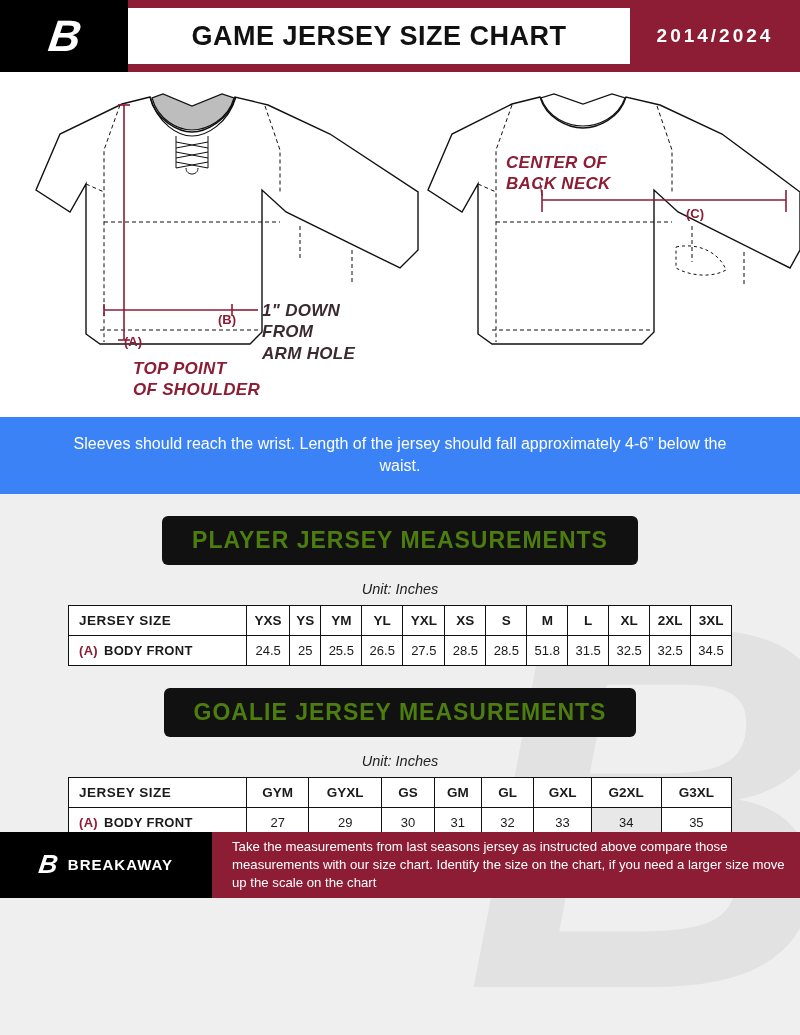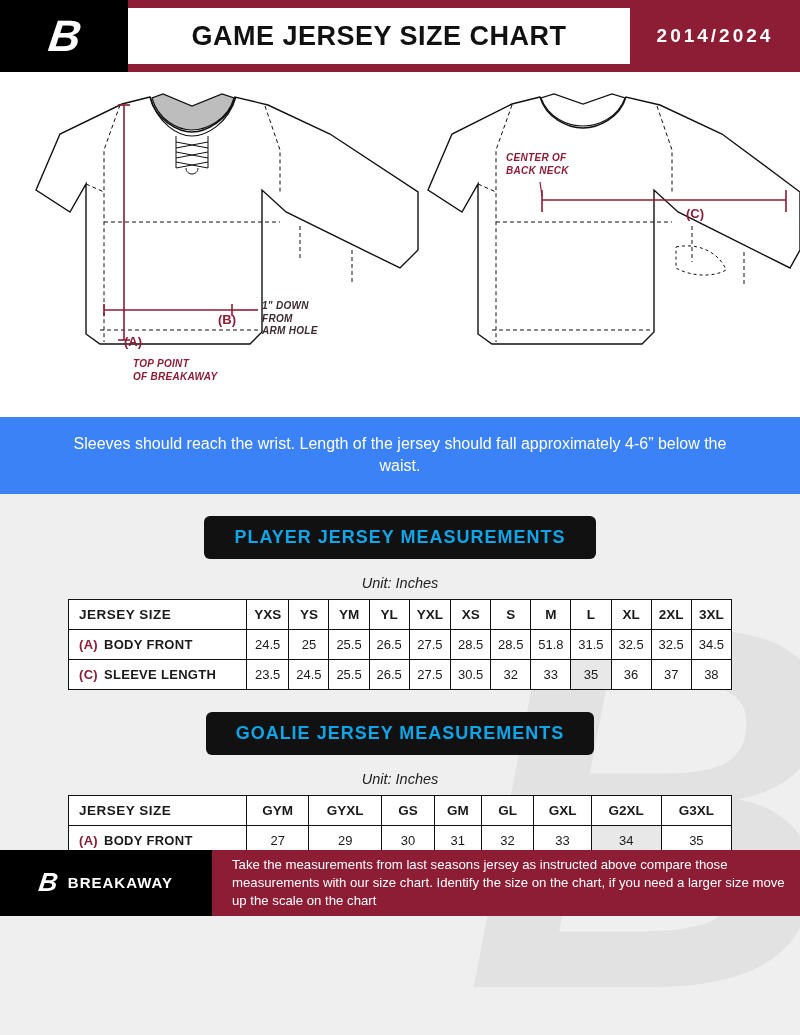--- a/index.html
+++ b/index.html
@@ -62,21 +62,21 @@
   
   .diagram {
     background:#fff;
     height: 345px;
     position: relative;
   }
   .note {
     position:absolute;
     font-style: italic;
     font-weight: 700;
-    font-size: 10px;
+    font-size: 17px;
     line-height: 1.25;
     letter-spacing: 0.3px;
   }
   .note.maroon { color:#8c1d35; }
   .note.dark { color:#3b2b30; }
   .tag {
     position:absolute;
     color:#8c1d35;
     font-weight:800;
     font-size:13px;
@@ -89,22 +89,22 @@
     text-align:center;
     padding:16px 60px;
     font-size:16px;
     line-height:1.4;
   }
 
   
   .section-wrap { text-align:center; padding: 22px 0 6px; }
   .section-title {
     display:inline-block;
-    background:#111; color:#0ea5e9;
-    font-size:18px; font-weight:800; letter-spacing:1px;
+    background:#111; color:#4d7c0f;
+    font-size:23px; font-weight:800; letter-spacing:1px;
     padding:11px 30px;
     border-radius:6px;
   }
   .unit {
     text-align:center;
     font-style:italic;
     font-size:14.5px;
     color:#222;
     margin: 10px 0 8px;
   }
@@ -248,21 +248,21 @@
       </g>
 
       <g stroke="#8c1d35" stroke-width="1.2" fill="none">
         <path d="M540,110 L542,124"></path>
       </g>
     </svg>
 
     
     <div class="tag" style="left:124px; top:262px;">(A)</div>
     <div class="note maroon" style="left:133px; top:286px; white-space:pre;">TOP POINT
-OF BREAKAWAY</div>
+OF SHOULDER</div>
 
     <div class="tag" style="left:218px; top:240px;">(B)</div>
     <div class="note dark" style="left:262px; top:228px; white-space:pre;">1" DOWN
 FROM
 ARM HOLE</div>
 
     <div class="tag" style="left:686px; top:134px;">(C)</div>
     <div class="note maroon" style="left:506px; top:80px; white-space:pre;">CENTER OF
 BACK NECK</div>
   </div>
@@ -301,35 +301,20 @@
             <td>26.5</td>
             <td>27.5</td>
             <td>28.5</td>
             <td>28.5</td>
             <td>51.8</td>
             <td>31.5</td>
             <td>32.5</td>
             <td>32.5</td>
             <td>34.5</td>
           </tr>
-          <tr>
-            <td class="rowlabel"><span class="mark">(C)</span>SLEEVE LENGTH</td>
-            <td>23.5</td>
-            <td>24.5</td>
-            <td>25.5</td>
-            <td>26.5</td>
-            <td>27.5</td>
-            <td>30.5</td>
-            <td>32</td>
-            <td>33</td>
-            <td class="hl">35</td>
-            <td>36</td>
-            <td>37</td>
-            <td>38</td>
-          </tr>
         </tbody>
     </table>
   </div>
 
   <div class="section-wrap">
     <div class="section-title">GOALIE JERSEY MEASUREMENTS</div>
   </div>
   <div class="unit">Unit: Inches</div>
   <div class="table-wrap">
     <table>

